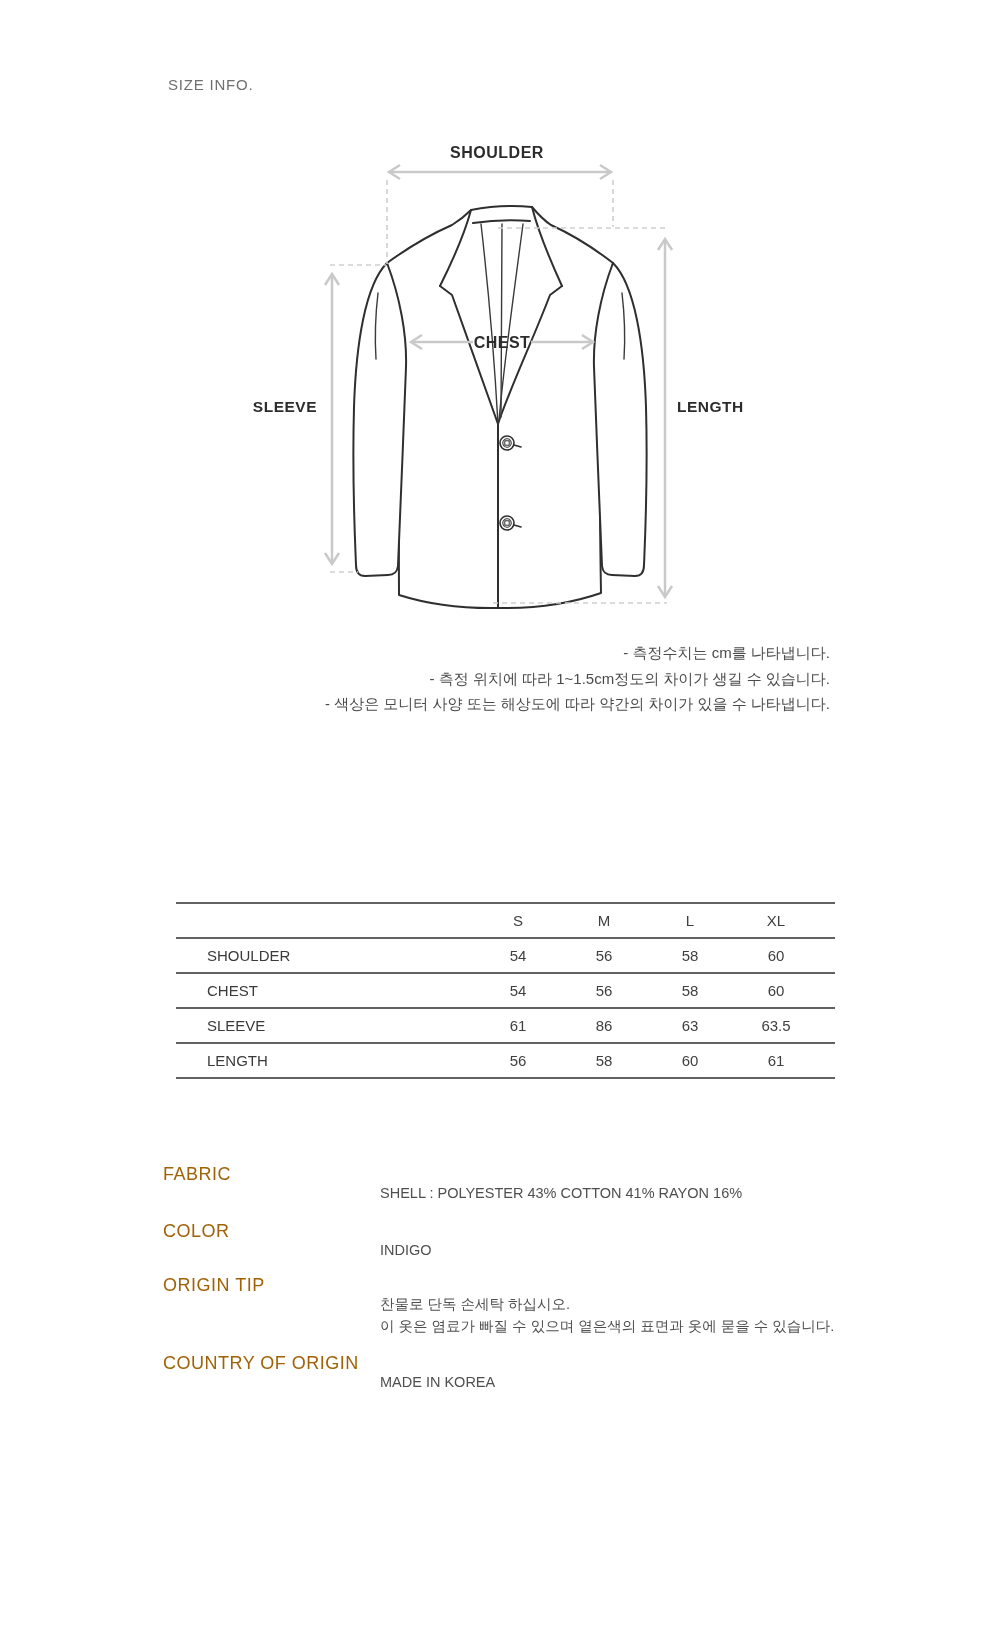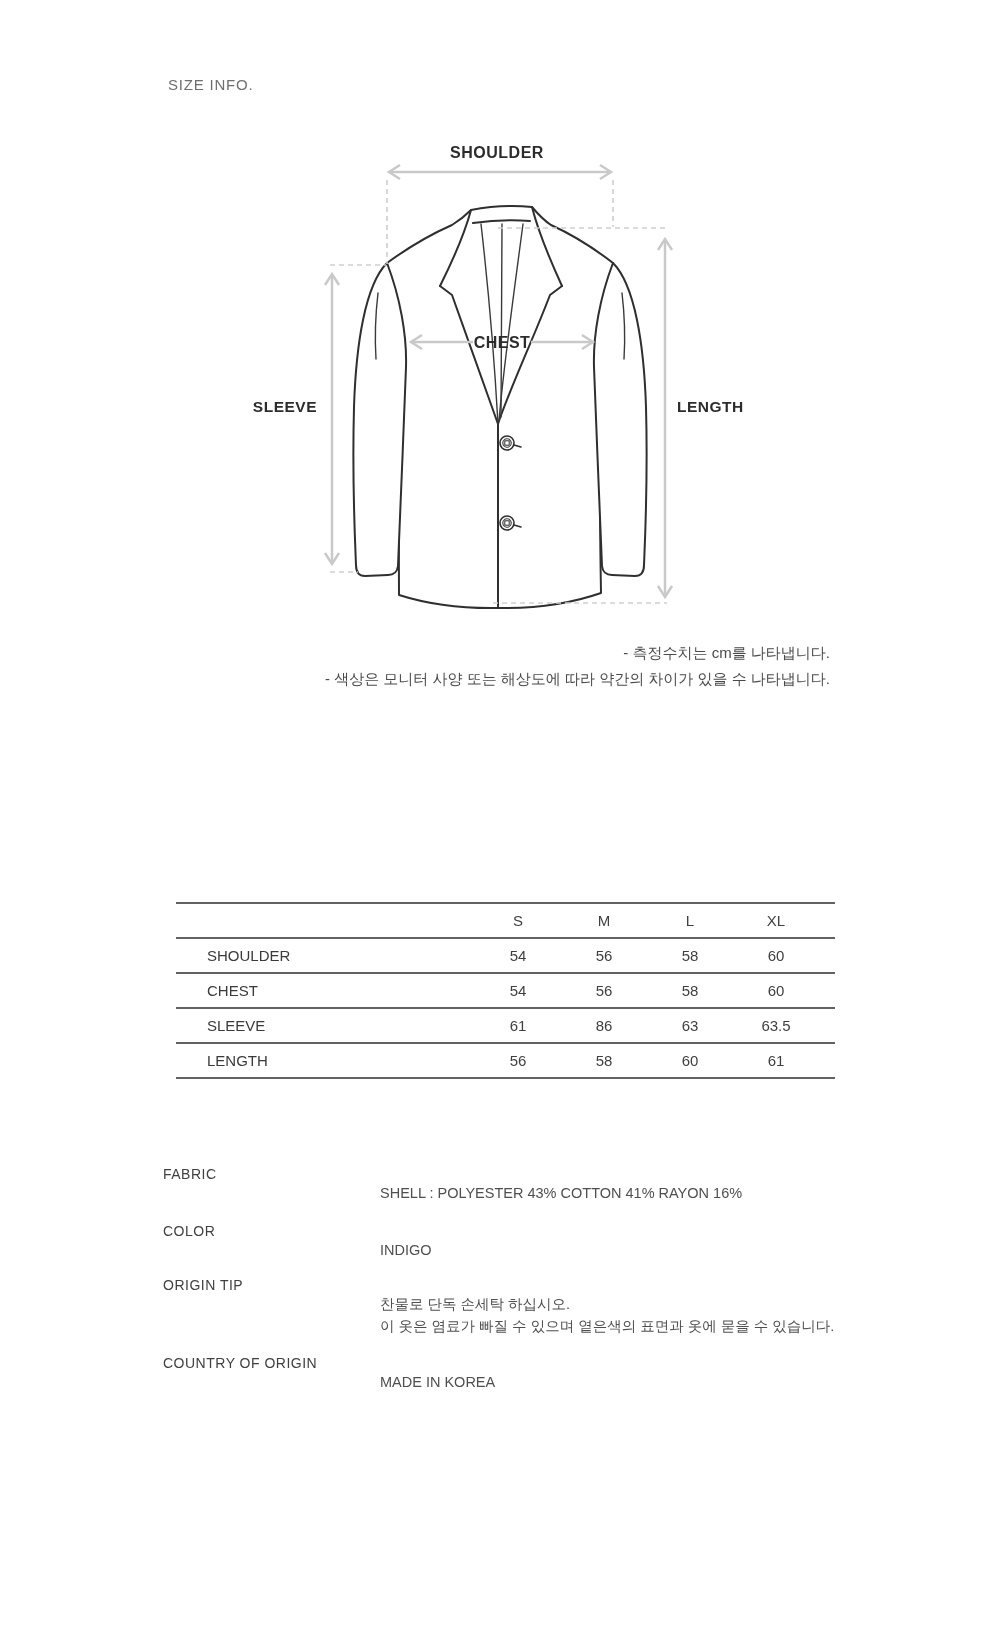--- a/index.html
+++ b/index.html
@@ -26,21 +26,21 @@
   .size-table .trow{
     display:flex;align-items:center;height:33px;
     border-bottom:2px solid #626262;
   }
   .size-table .c-label{width:299px;padding-left:31px;box-sizing:border-box;}
   .size-table .c-val{width:86px;text-align:center;color:#3f3f3f;}
 
   .info-row{position:absolute;left:0;width:1000px;}
   .info-label{
     position:absolute;left:163px;top:0;
-    font-size:14px;letter-spacing:0.5px;color:#404040;line-height:17px;
+    font-size:18px;letter-spacing:0.5px;color:#a16207;line-height:17px;
   }
   .info-value{
     position:absolute;left:380px;top:16px;
     font-size:14.5px;color:#4f4f4f;line-height:22px;white-space:nowrap;
   }
 
   .jacket-line{stroke:#2f2f2f;stroke-width:2;fill:none;stroke-linejoin:round;stroke-linecap:round;}
   .jacket-fill{stroke:#2f2f2f;stroke-width:2;fill:#ffffff;stroke-linejoin:round;stroke-linecap:round;}
   .jacket-thin{stroke:#3a3a3a;stroke-width:1.4;fill:none;stroke-linecap:round;}
   .m-arrow{stroke:#c9c9c9;stroke-width:2.5;fill:none;}
@@ -124,20 +124,21 @@
 
       <text class="m-label" x="257" y="23" font-size="16" text-anchor="middle">SHOULDER</text>
       <text class="m-label" x="262" y="213" font-size="16" text-anchor="middle">CHEST</text>
       <text class="m-label" x="77" y="277" font-size="15.5" text-anchor="end">SLEEVE</text>
       <text class="m-label" x="437" y="277" font-size="15.5" text-anchor="start">LENGTH</text>
     </g>
   </svg>
 
   <div class="notes">
     <div>- 측정수치는 cm를 나타냅니다.</div>
+    <div>- 측정 위치에 따라 1~1.5cm정도의 차이가 생길 수 있습니다.</div>
     <div>- 색상은 모니터 사양 또는 해상도에 따라 약간의 차이가 있을 수 나타냅니다.</div>
   </div>
 
   <div class="size-table">
     <div class="trow">
       <div class="c-label"></div>
       <div class="c-val">S</div>
       <div class="c-val">M</div>
       <div class="c-val">L</div>
       <div class="c-val">XL</div>

